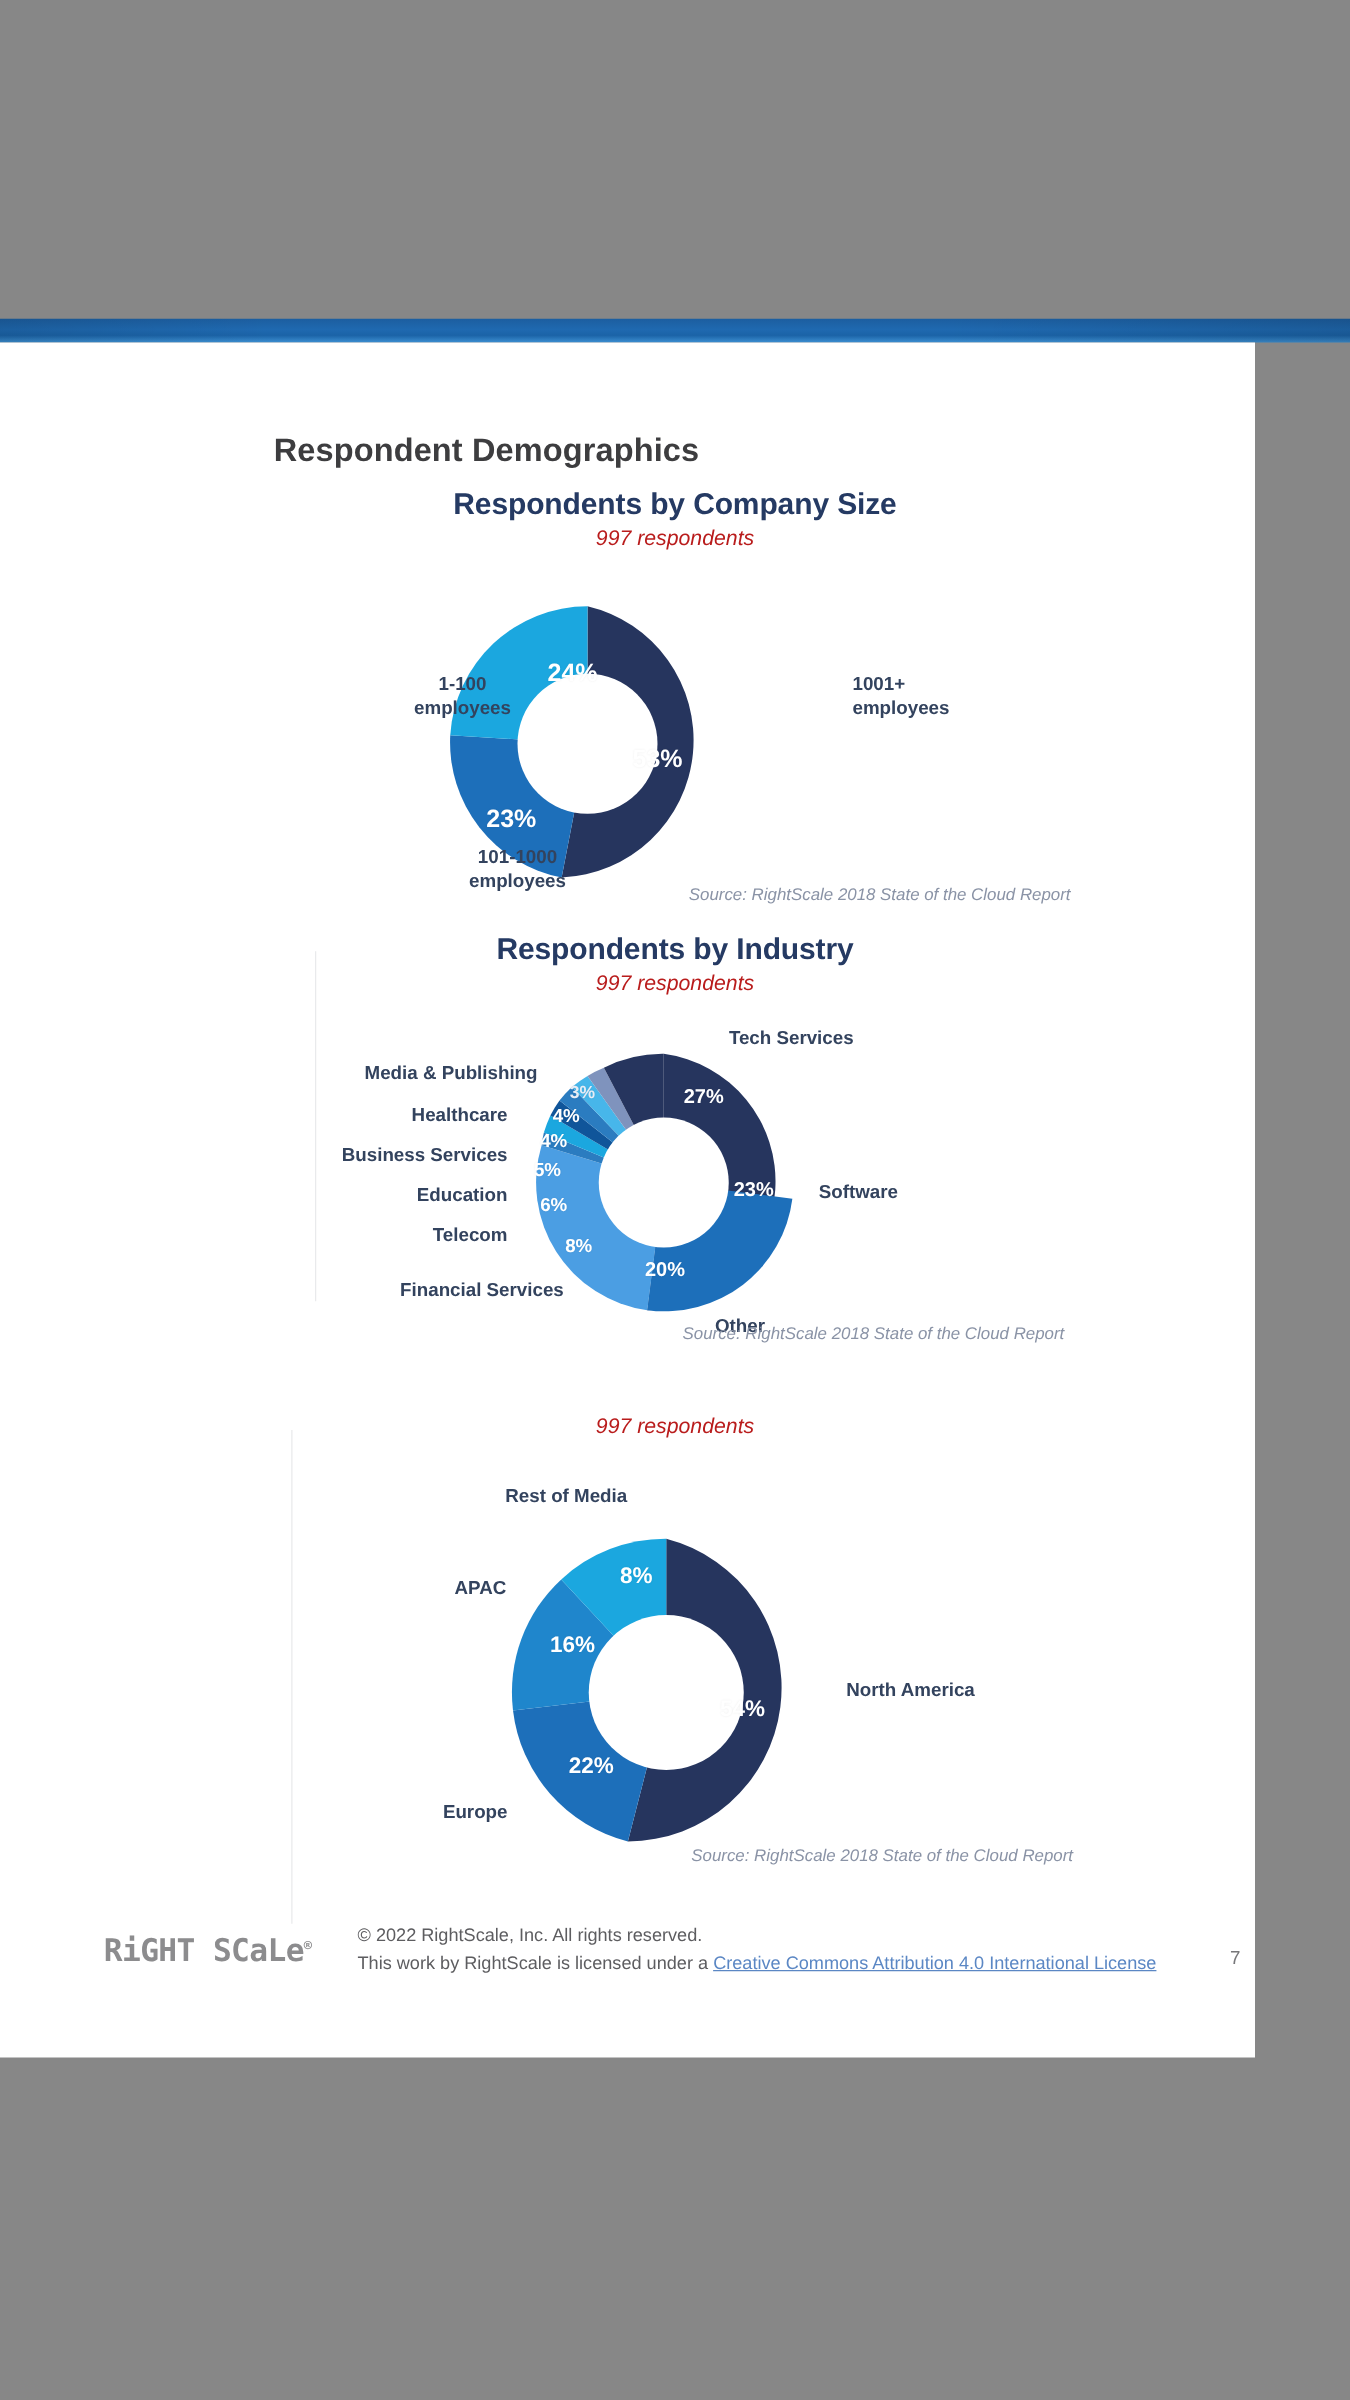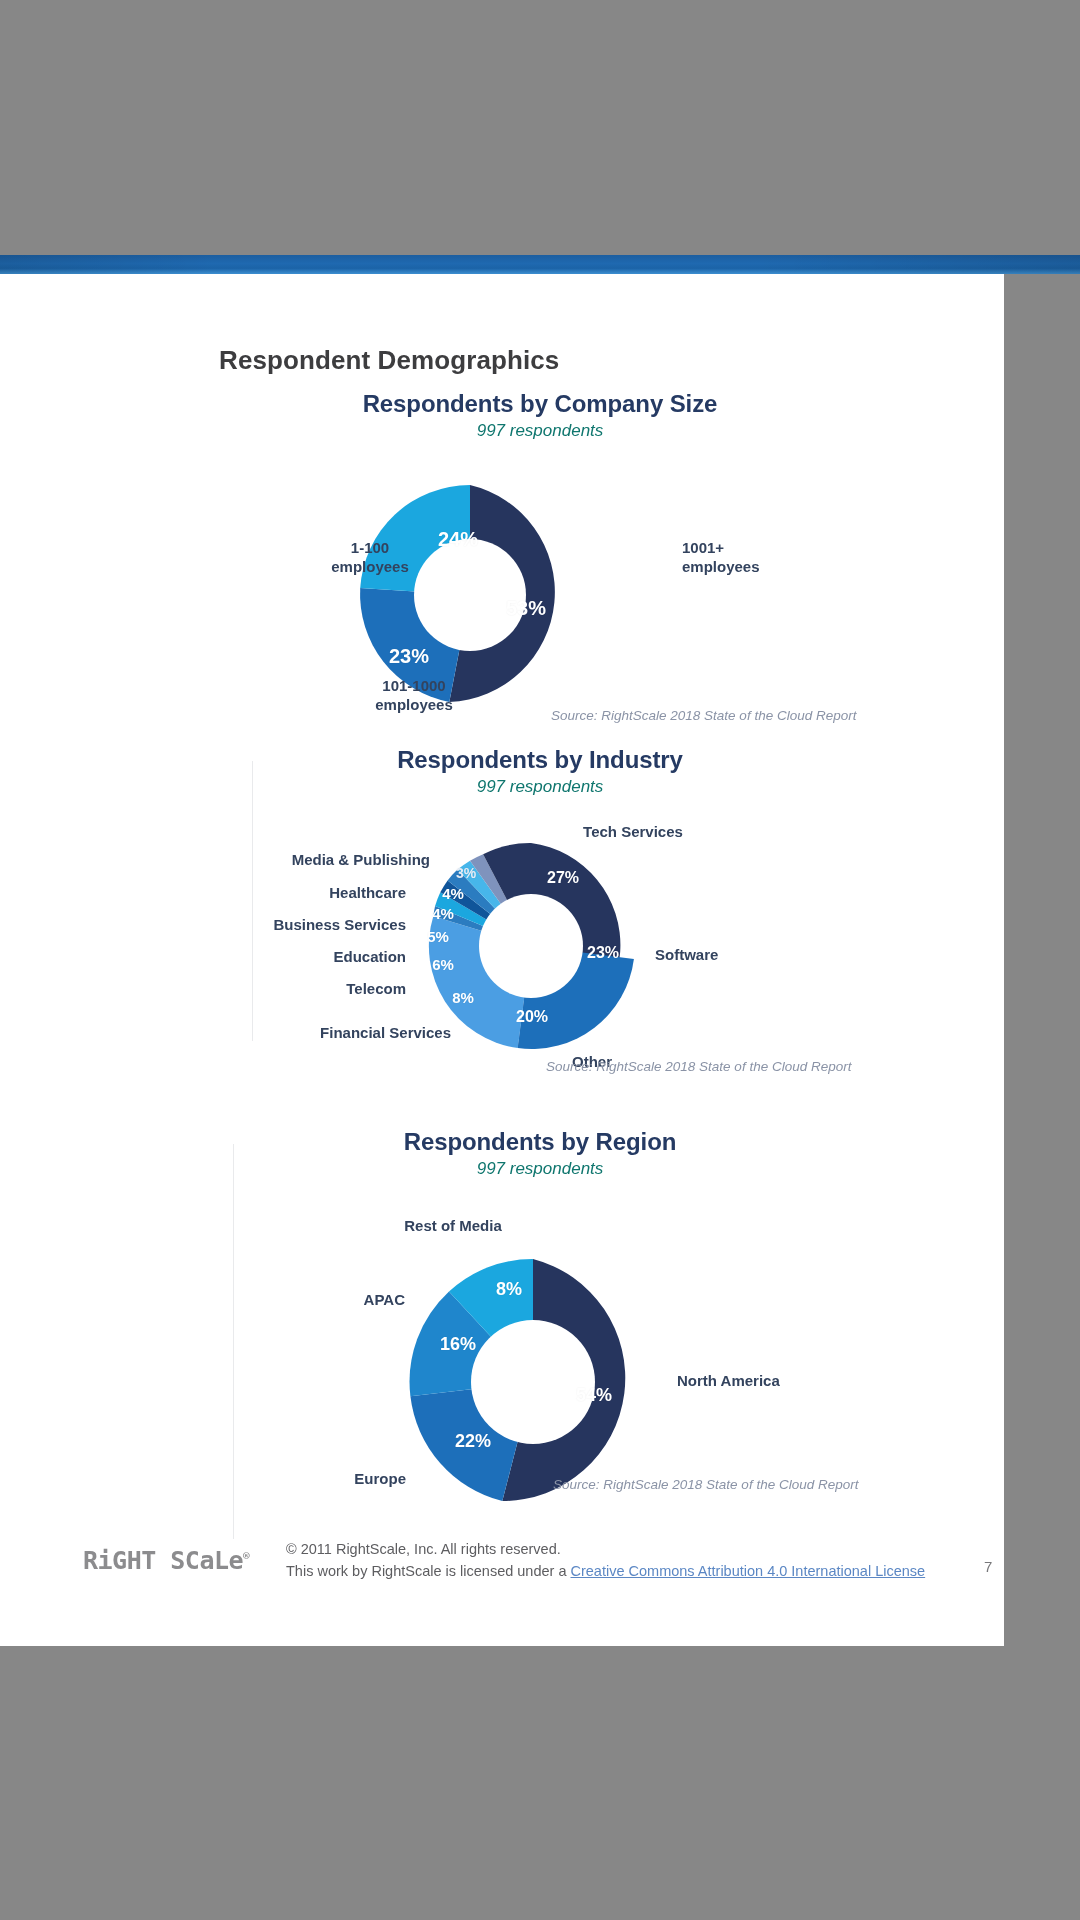--- a/index.html
+++ b/index.html
@@ -48,21 +48,21 @@
     text-align: center;
     font-size: 24px;
     font-weight: bold;
     color: #253a63;
     letter-spacing: -0.1px;
   }
   .chart-sub {
     text-align: center;
     font-size: 17px;
     font-style: italic;
-    color: #0f766e;
+    color: #b91c1c;
     margin-top: 3px;
   }
   .chart-source {
     font-size: 13.5px;
     font-style: italic;
     color: #8a93a6;
     position: absolute;
   }
 
   .donut-wrap { position: relative; }
@@ -222,21 +222,20 @@
         <div class="cat-label l" style="left:406px; top:159px; font-size:15px;">Education</div>
         <div class="cat-label l" style="left:406px; top:127px; font-size:15px;">Business Services</div>
         <div class="cat-label l" style="left:406px; top:95px; font-size:15px;">Healthcare</div>
         <div class="cat-label l" style="left:430px; top:62px; font-size:15px;">Media &amp; Publishing</div>
       </div>
 
       <div class="chart-source" style="left:546px; top:313px;">Source: RightScale 2018 State of the Cloud Report</div>
     </div>
 
     <div class="chart-block" style="top:854px;">
-      <div class="chart-title">Respondents by Region</div>
       <div class="chart-sub">997 respondents</div>
 
       <div class="donut-wrap" style="height:280px;">
         <div class="donut" style="left:407px; top:77px; width:252px; height:252px;">
           <svg width="252" height="252" viewBox="0 0 252 252">
 
             <path fill="#26355e" d="M126,126 L126,3 A123,123 0 0 1 95.3,245.1 Z"></path>
 
             <path fill="#1d6fba" d="M126,126 L95.3,245.1 A123,123 0 0 1 3.4,140.3 Z"></path>
 
@@ -259,21 +258,21 @@
       </div>
 
       <div class="chart-source" style="left:553px; top:349px;">Source: RightScale 2018 State of the Cloud Report</div>
     </div>
 
     <div class="footer">
       <div class="logo">
         <span>RiGHT SCaLe</span><span class="reg">®</span>
       </div>
       <div class="legal">
-        <div>© 2011 RightScale, Inc. All rights reserved.</div>
+        <div>© 2022 RightScale, Inc. All rights reserved.</div>
         <div>
           <span>This work by RightScale is licensed under a </span><a href="#">Creative Commons Attribution 4.0 International License</a>
         </div>
       </div>
       <div class="page-num">7</div>
     </div>
 
   </div>
 </div>
 

